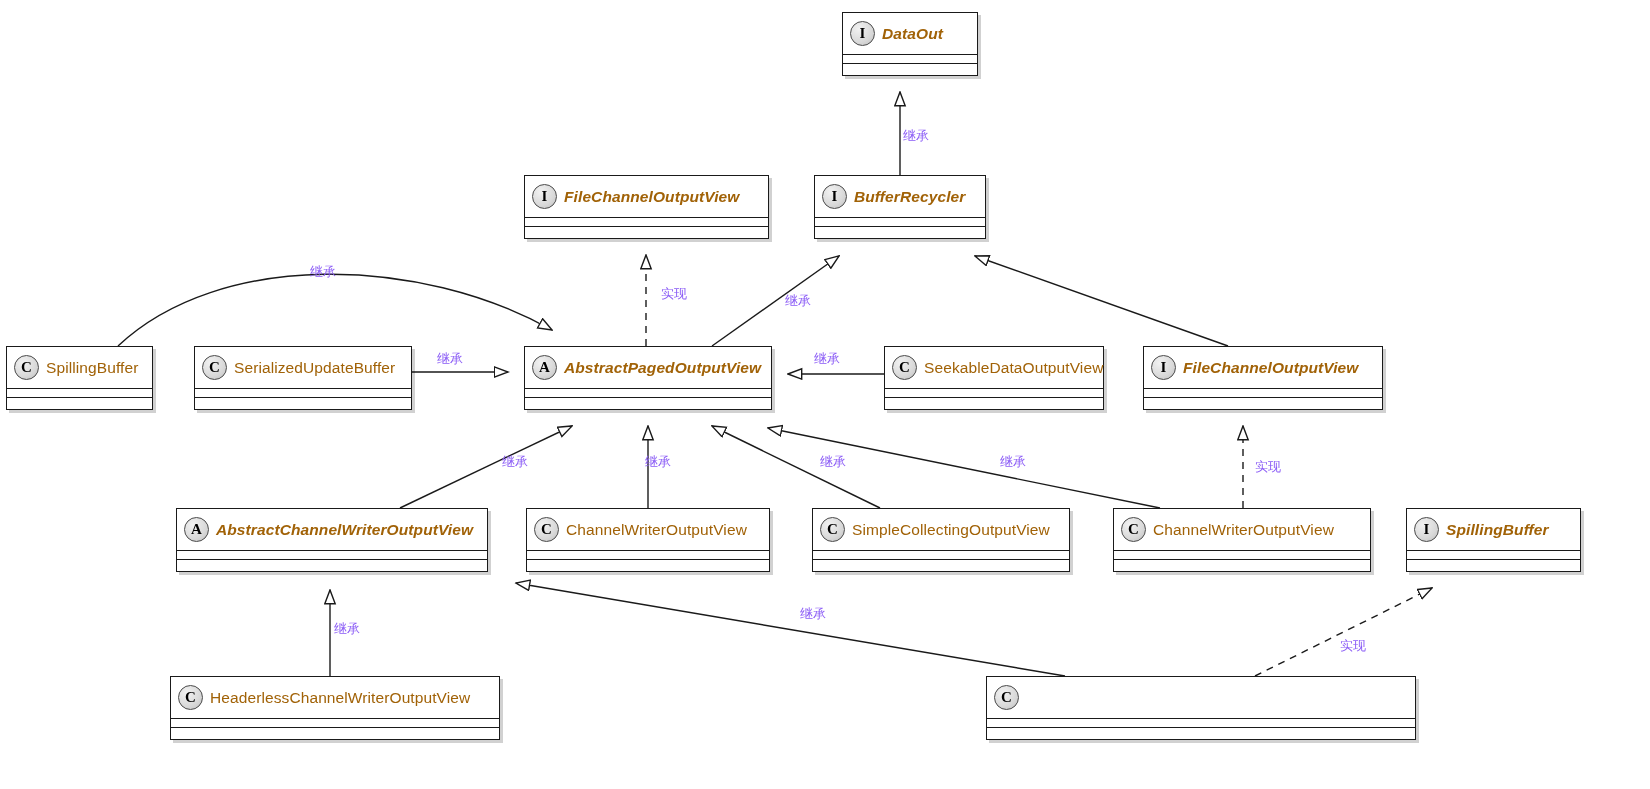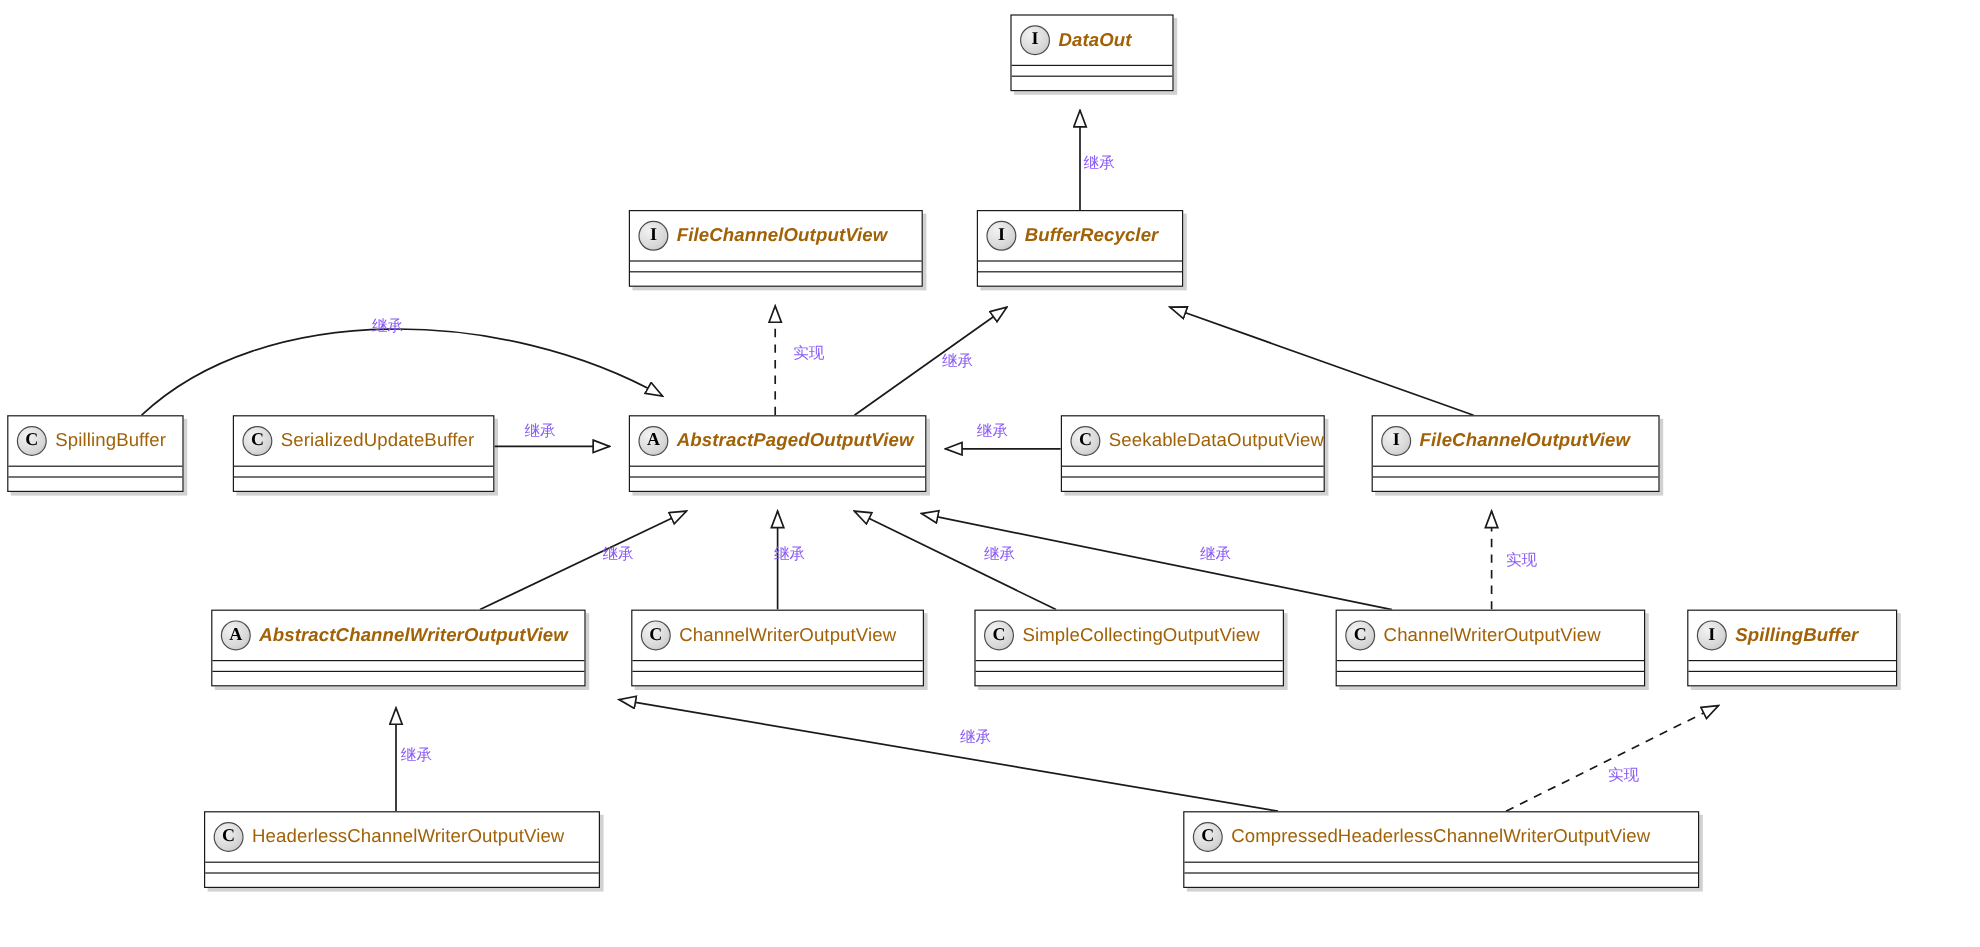--- a/index.html
+++ b/index.html
@@ -243,21 +243,20 @@
       <div class="uml-title">
         <span class="stereo-icon">C</span>
         <span class="node-label plain">HeaderlessChannelWriterOutputView</span>
       </div>
       <div class="uml-comp"></div>
       <div class="uml-comp last"></div>
     </div>
     <div class="uml-node" style="left: 986px; top: 676px; width: 430px; height: 64px;">
       <div class="uml-title">
         <span class="stereo-icon">C</span>
-        <span class="node-label plain">CompressedHeaderlessChannelWriterOutputView</span>
       </div>
       <div class="uml-comp"></div>
       <div class="uml-comp last"></div>
     </div>
     <div class="edge-label" style="left: 903px; top: 127px;">继承</div>
     <div class="edge-label" style="left: 661px; top: 285px;">实现</div>
     <div class="edge-label" style="left: 785px; top: 292px;">继承</div>
     <div class="edge-label" style="left: 310px; top: 263px;">继承</div>
     <div class="edge-label" style="left: 437px; top: 350px;">继承</div>
     <div class="edge-label" style="left: 814px; top: 350px;">继承</div>

